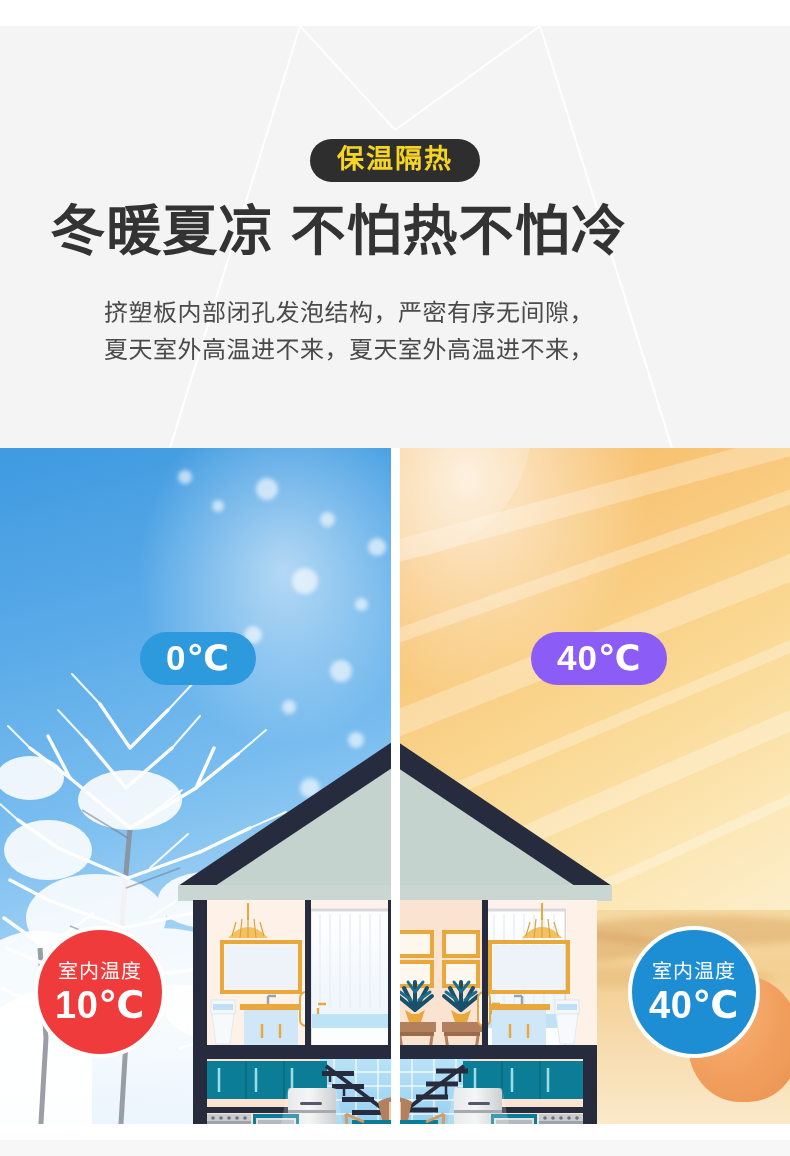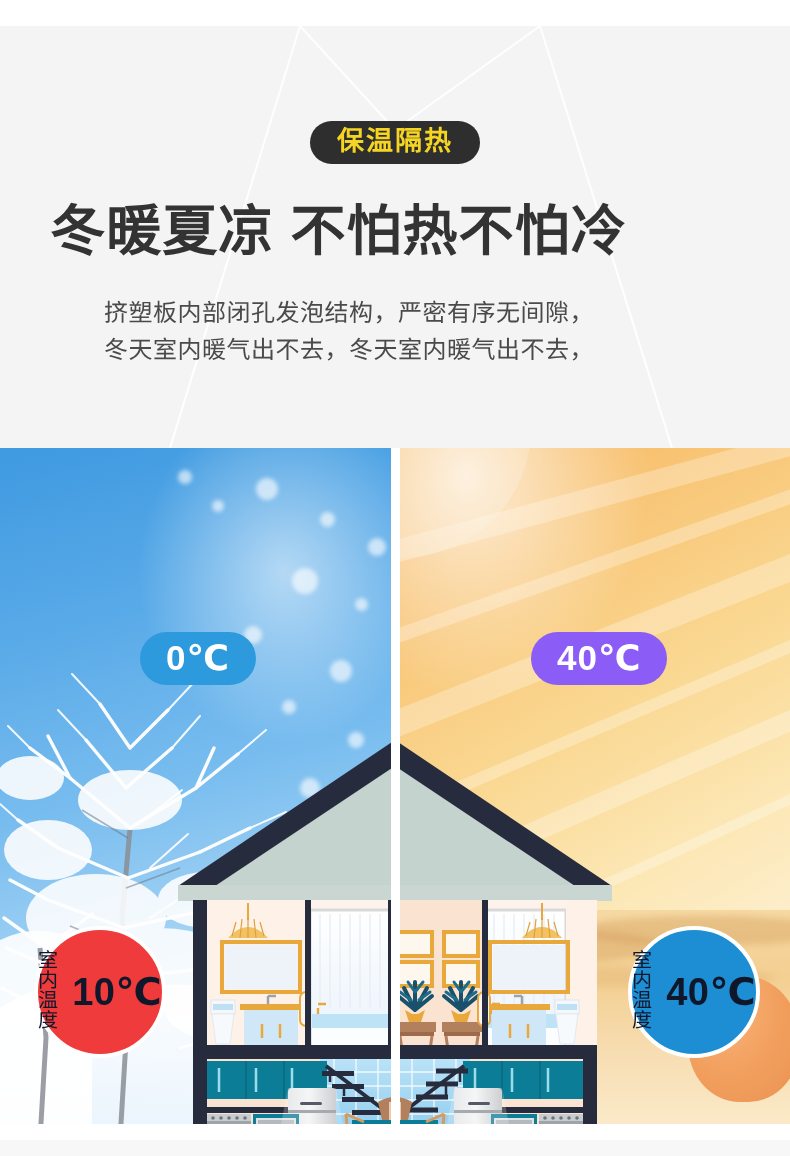--- a/index.html
+++ b/index.html
@@ -16,21 +16,21 @@
   .header{
     position:absolute; left:0; top:0; width:790px; height:448px;
     background:
       linear-gradient(to bottom,#ffffff 0px,#ffffff 26px,#f4f4f4 26px,#f4f4f4 100%);
     overflow:hidden;
   }
   .header-lines{ position:absolute; inset:0; pointer-events:none; }
   .header-lines svg{ display:block; width:790px; height:448px; }
 
   .badge-pill{
-    position:absolute; left:50%; top:121px; transform:translateX(-50%);
+    position:absolute; left:50%; top:139px; transform:translateX(-50%);
     background:#2e2e2e; border-radius:26px;
     padding:7px 27px 9px 27px;
     display:flex; align-items:center; justify-content:center;
   }
   .badge-pill span{
     color:#f5d423; font-size:27px; font-weight:bold; letter-spacing:2px;
     line-height:1; white-space:nowrap;
   }
 
   .main-title{
@@ -113,22 +113,22 @@
     position:absolute; z-index:8; color:#ffffff;
     font-size:35px; font-weight:bold; letter-spacing:1px;
     border-radius:30px; padding:8px 26px 10px 26px; line-height:1;
     white-space:nowrap;
   }
   .temp-pill.winter-temp{ left:140px; top:632px; background:#2e9ade; }
   .temp-pill.summer-temp{ left:531px; top:632px; background:#8b5cf6; }
 
   .indoor-circle{
     position:absolute; z-index:8; width:124px; height:124px; border-radius:50%;
-    border:4px solid #ffffff; color:#0f172a;
-    display:flex; flex-direction:row; align-items:center; justify-content:center;
+    border:4px solid #ffffff; color:#ffffff;
+    display:flex; flex-direction:column; align-items:center; justify-content:center;
     box-sizing:content-box;
   }
   .indoor-circle .lbl{ font-size:20px; letter-spacing:1px; line-height:1; margin-bottom:5px; }
   .indoor-circle .val{ font-size:38px; font-weight:bold; line-height:1; letter-spacing:0.5px; }
   .indoor-circle.left{ left:34px; top:926px; background:#ef3b3b; }
   .indoor-circle.right{ left:628px; top:926px; background:#1e8ed4; }
 
   
   .house{ position:absolute; left:0; top:0; width:790px; height:692px; z-index:5; }
   .house svg{ display:block; }
@@ -160,21 +160,21 @@
     </div>
 
     <div class="badge-pill">
       <span>保温隔热</span>
     </div>
 
     <div class="main-title">冬暖夏凉 不怕热不怕冷</div>
 
     <div class="desc">
       <div>挤塑板内部闭孔发泡结构，严密有序无间隙，</div>
-      <div>冬天室内暖气出不去，冬天室内暖气出不去，</div>
+      <div>夏天室外高温进不来，夏天室外高温进不来，</div>
     </div>
   </div>
 
   <div class="scene">
 
     <div class="winter">
       <div class="snowfield">
         <svg viewBox="0 0 395 692" width="395" height="692" xmlns="http://www.w3.org/2000/svg">
           <defs>
             <linearGradient id="snowG" x1="0" y1="0" x2="0" y2="1">

